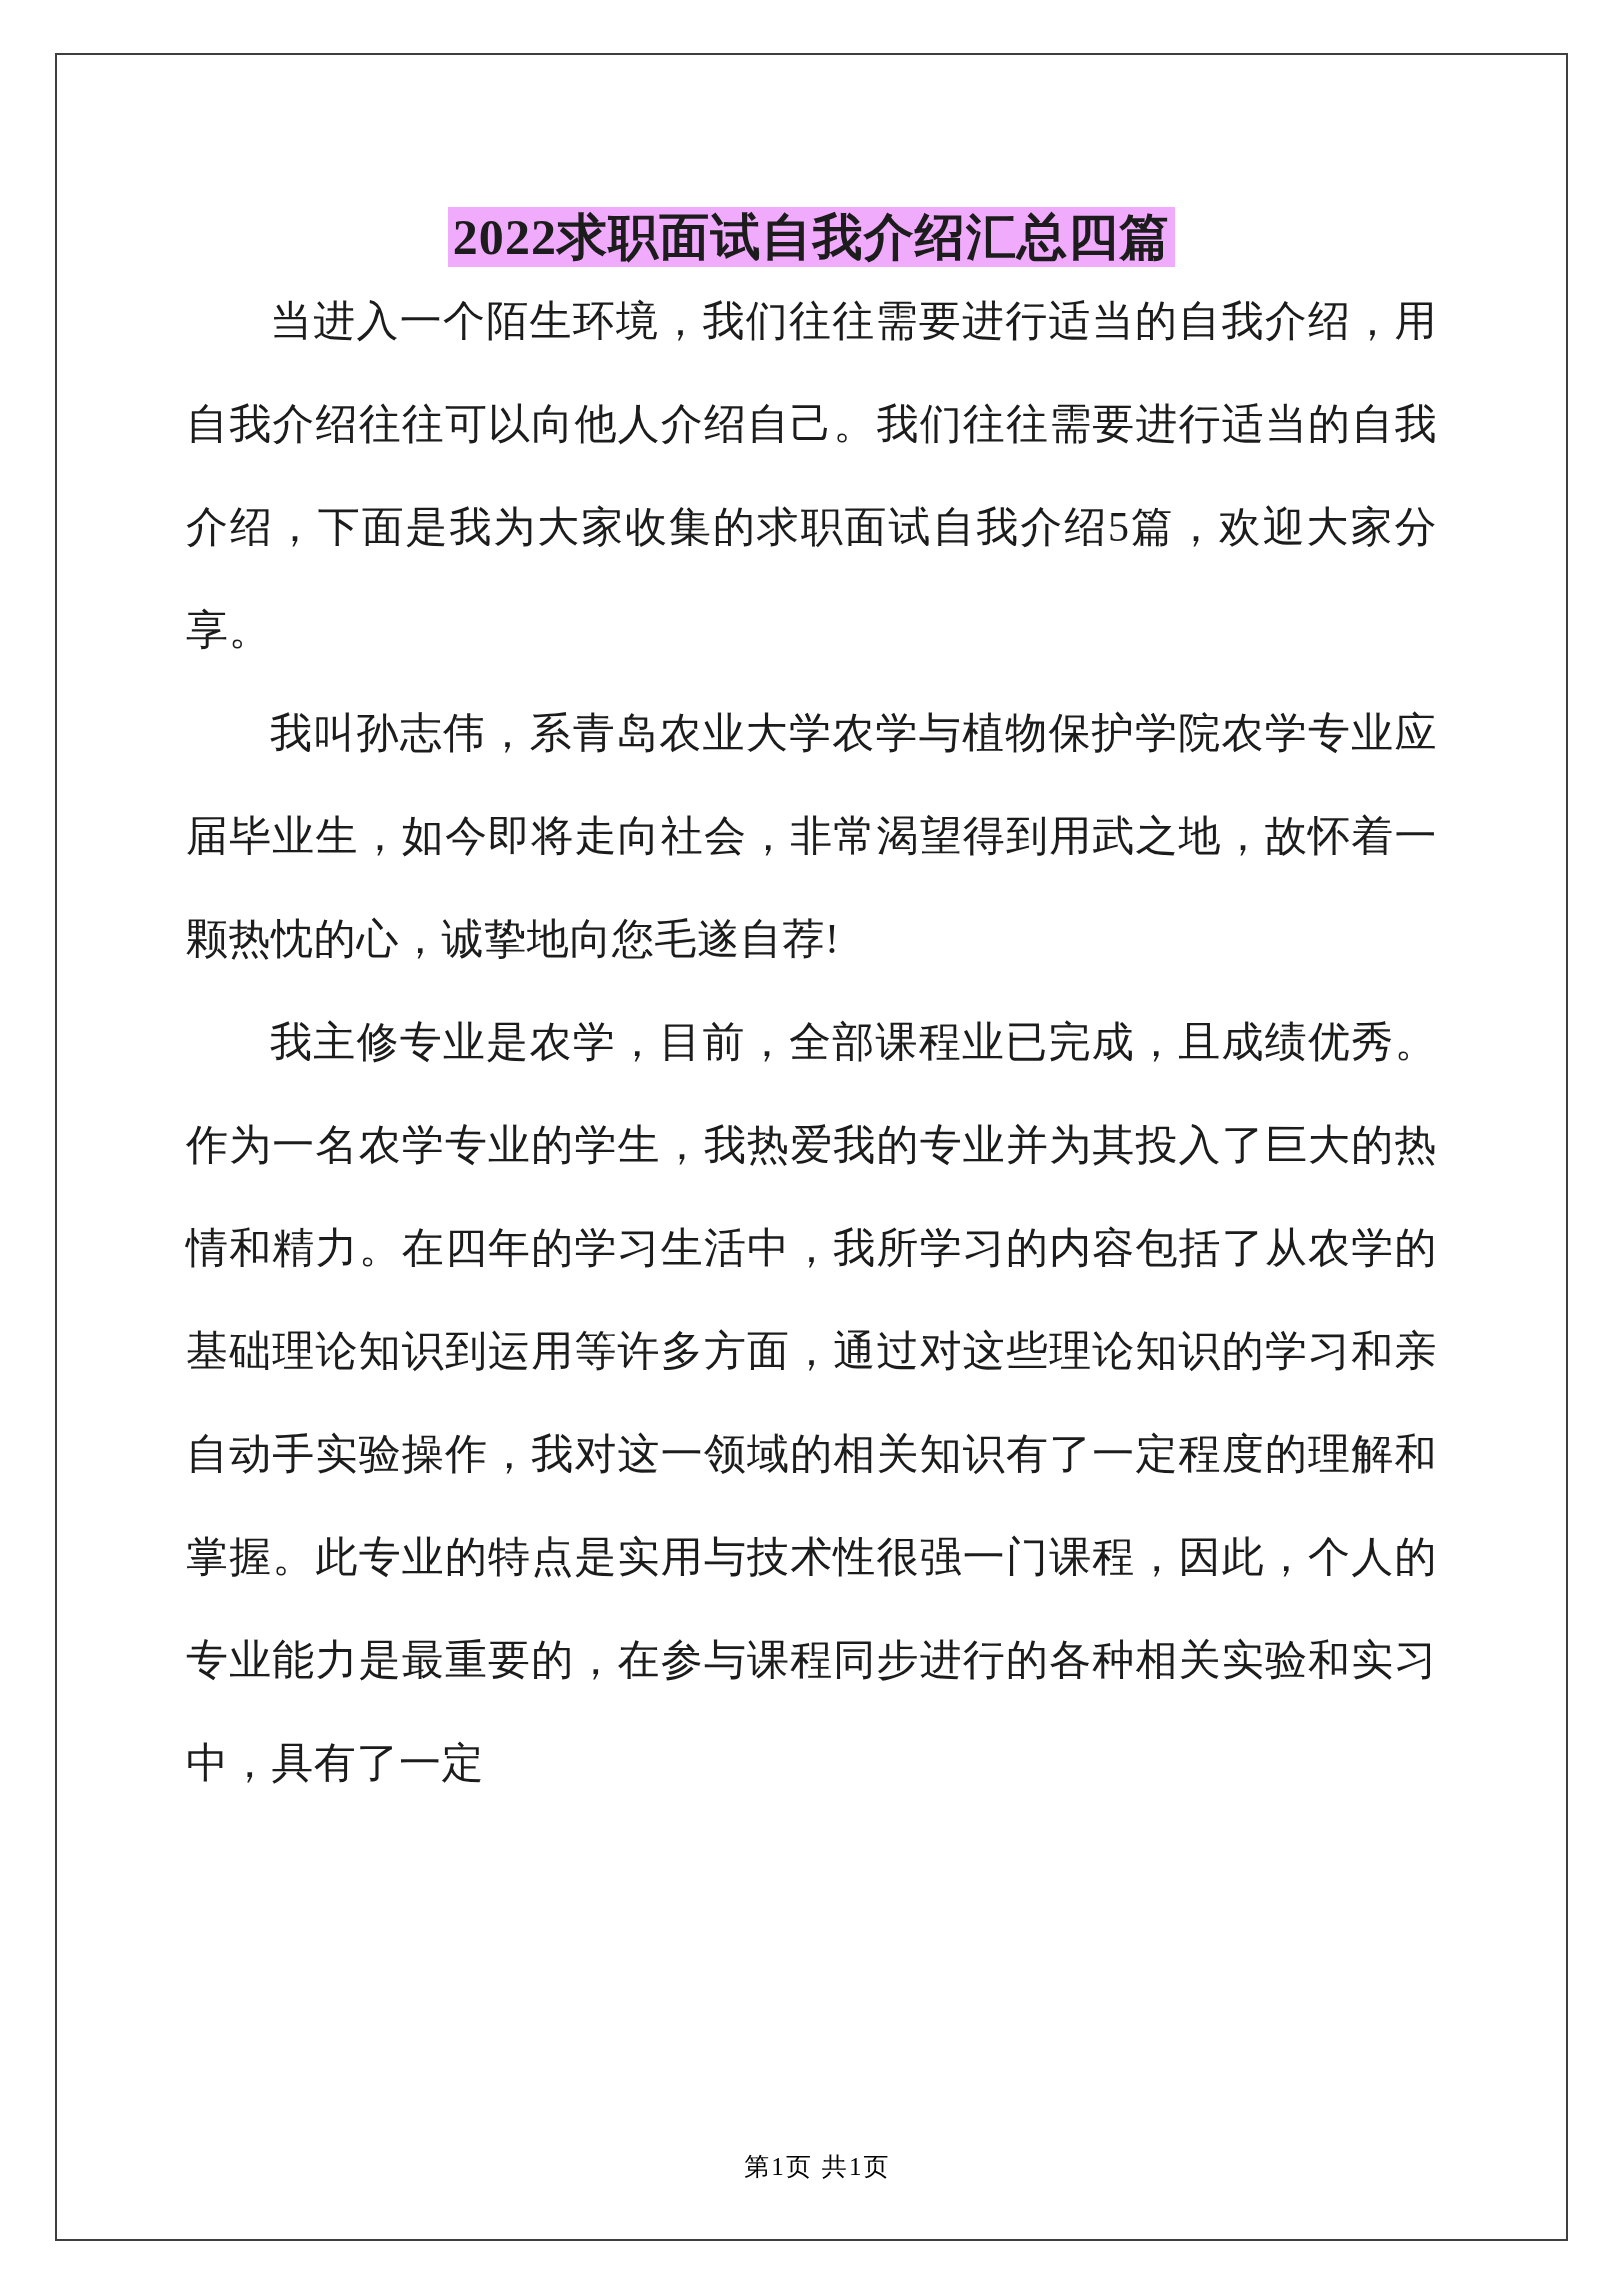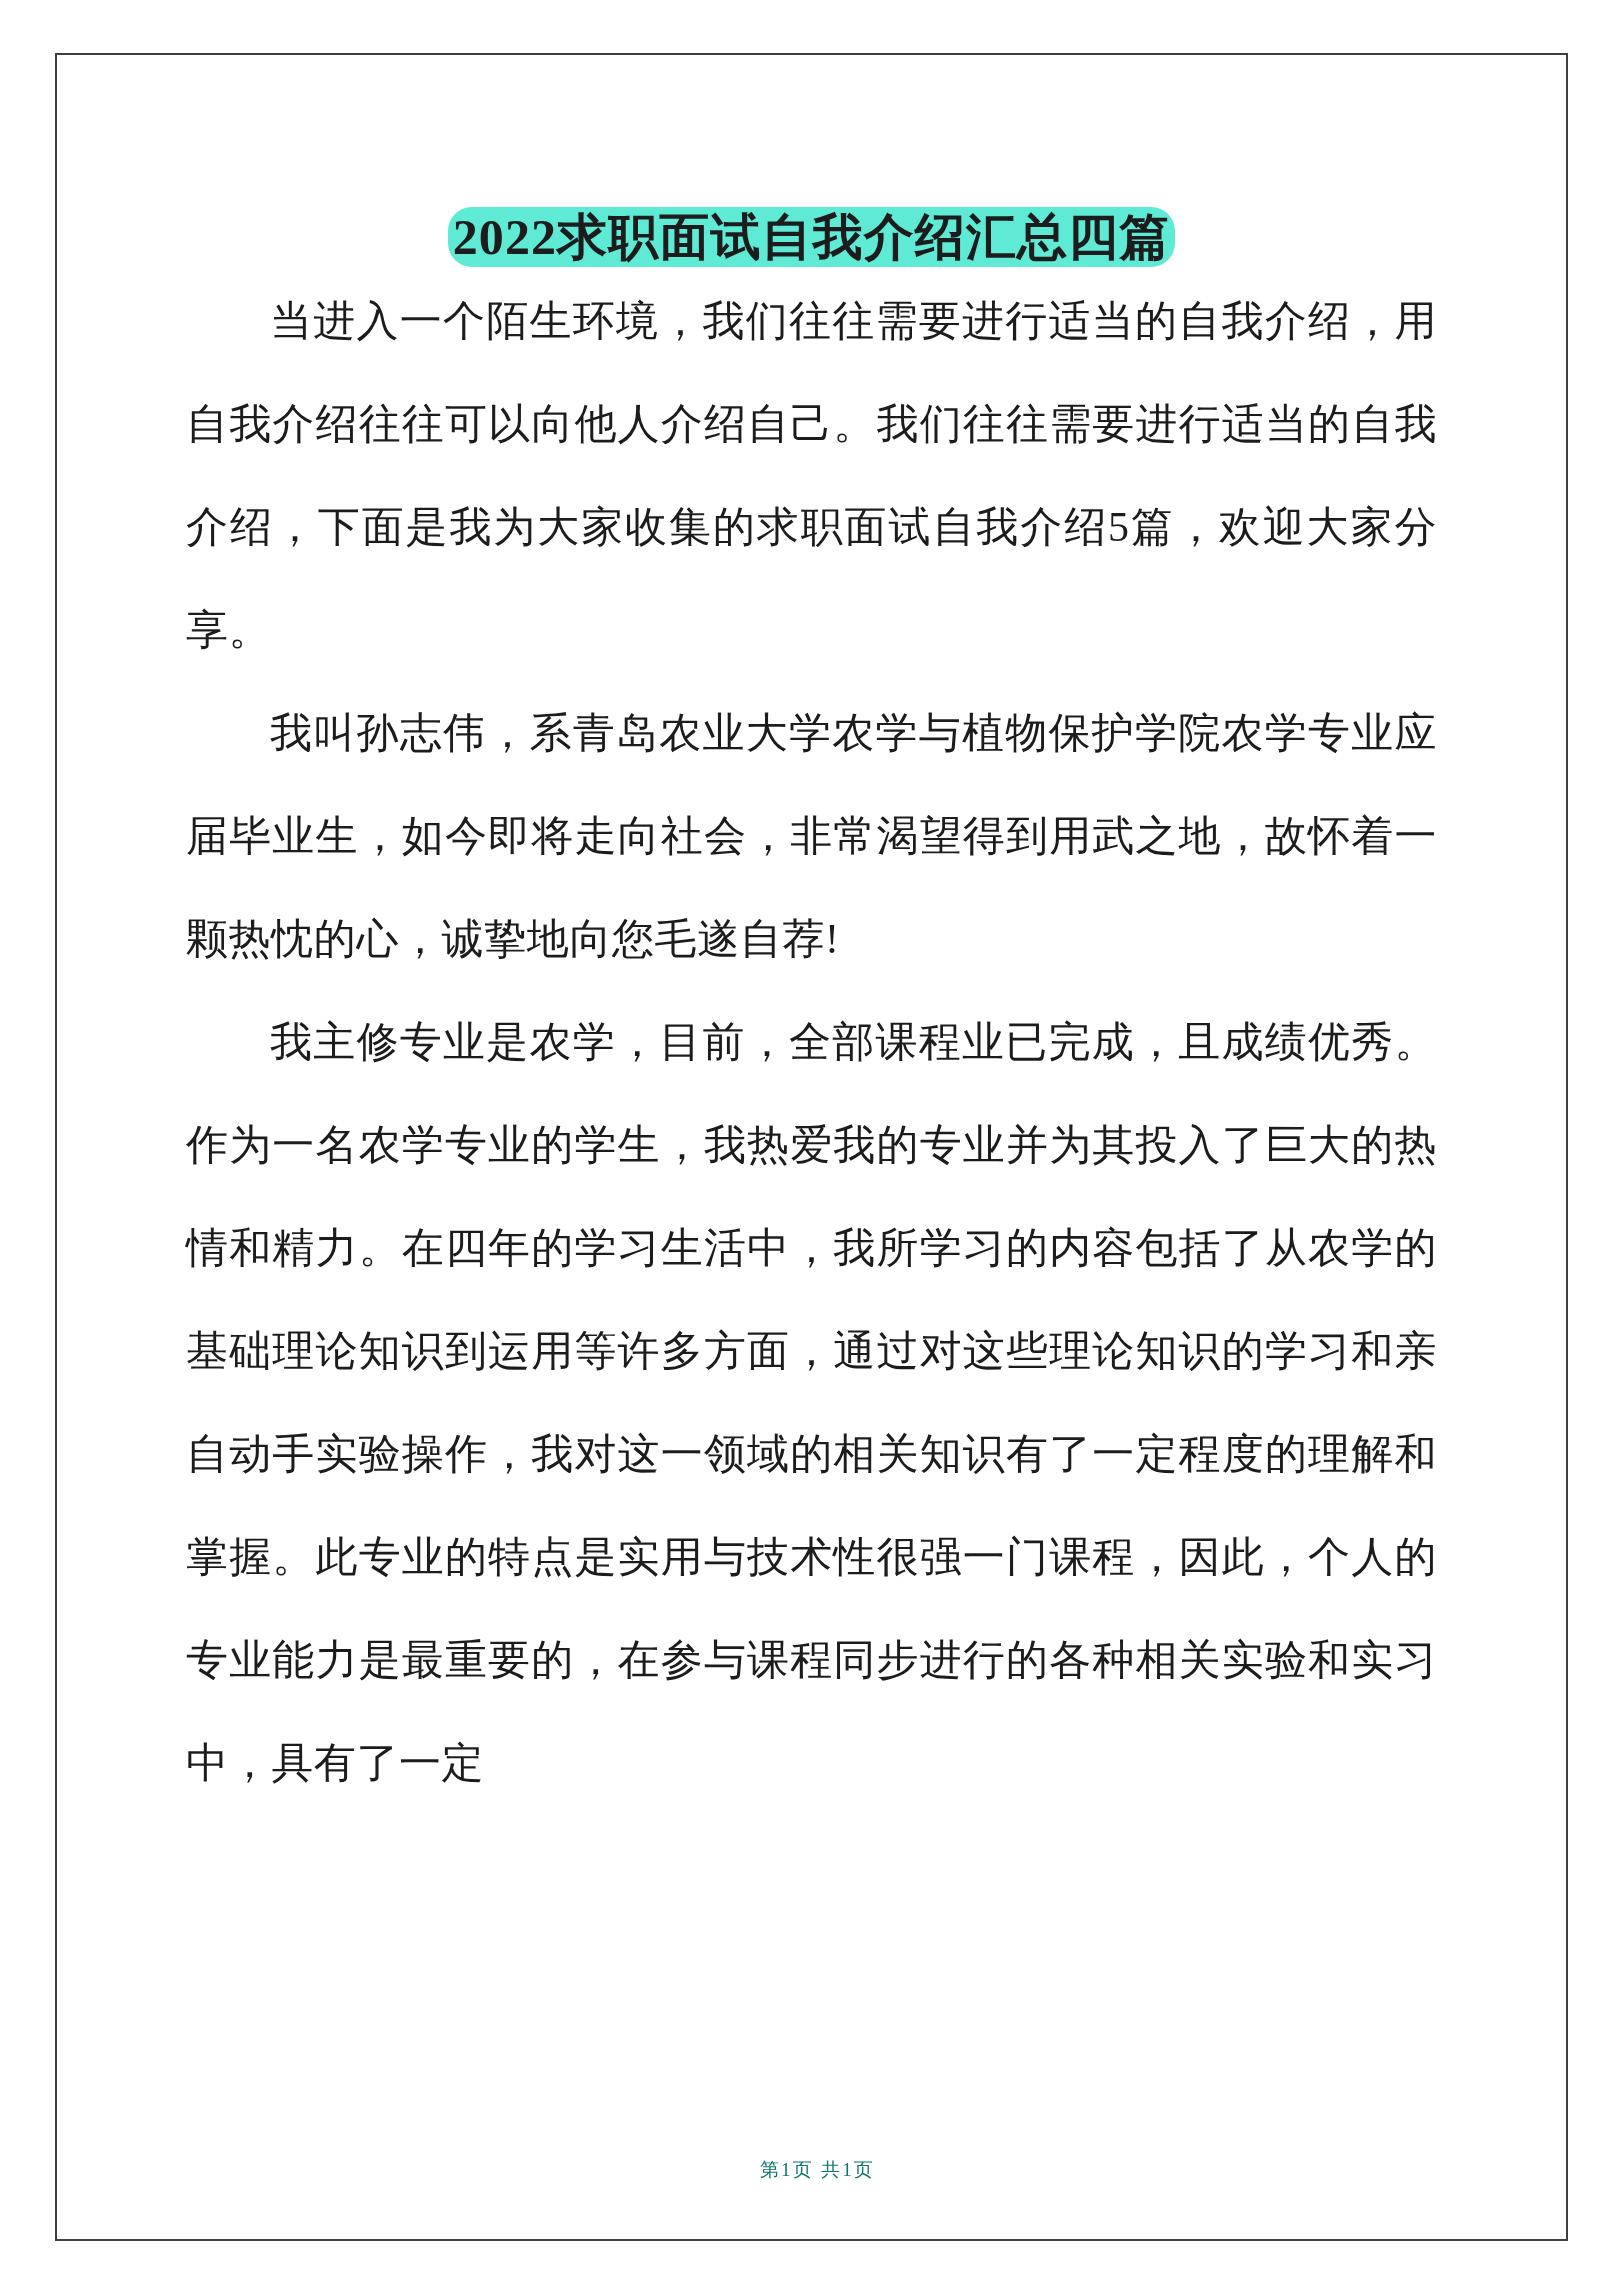--- a/index.html
+++ b/index.html
@@ -36,23 +36,22 @@
   .doc-title {
     margin: 150px 0 0 0;
     text-align: center;
     font-size: 50px;
     line-height: 1.3;
     font-weight: bold;
     letter-spacing: 1.1px;
   }
 
   .doc-title .highlight {
-    background: #5eead4;
+    background: #f0abfc;
     padding: 2.2px 4.5px;
-    border-radius: 24px;
   }
 
   .para {
     margin: 0;
     font-size: 42px;
     line-height: 103px;
     text-align: justify;
     letter-spacing: 0.6px;
     word-break: break-all;
   }
@@ -68,22 +67,22 @@
   .para.section-gap {
     margin-top: 121px;
   }
 
   .page-footer {
     position: absolute;
     left: 12px;
     right: 0;
     bottom: 56px;
     text-align: center;
-    font-size: 19px;
-    color: #0f766e;
+    font-size: 25px;
+    color: #000000;
     letter-spacing: 2.2px;
   }
 </style>
 </head>
 <body>
 
 <div class="page-frame">
   <div class="page-content">
 
     <h1 class="doc-title"><span class="highlight">2022求职面试自我介绍汇总四篇</span></h1>

